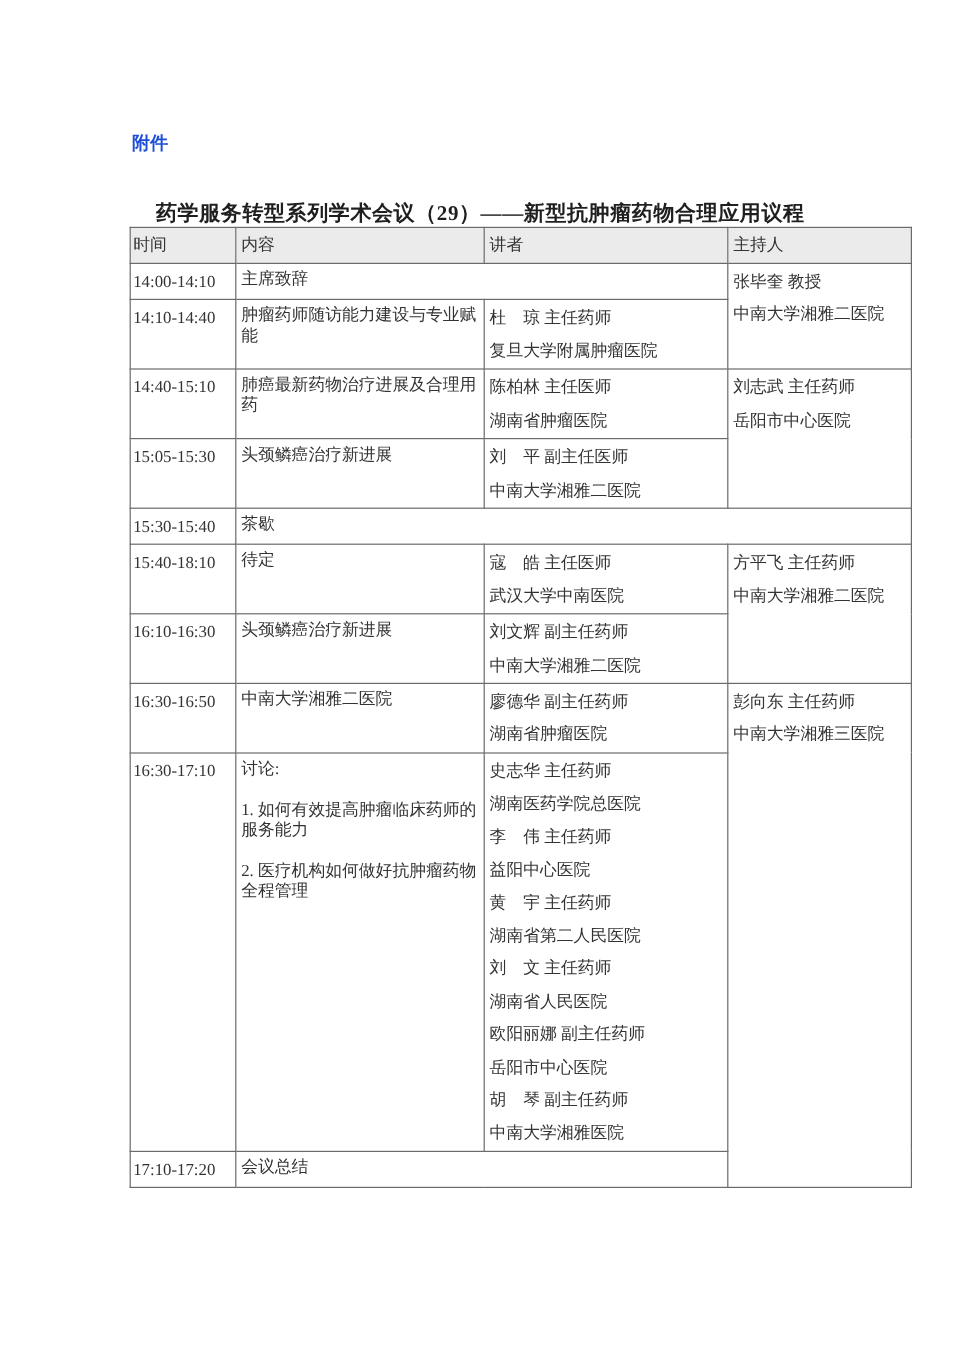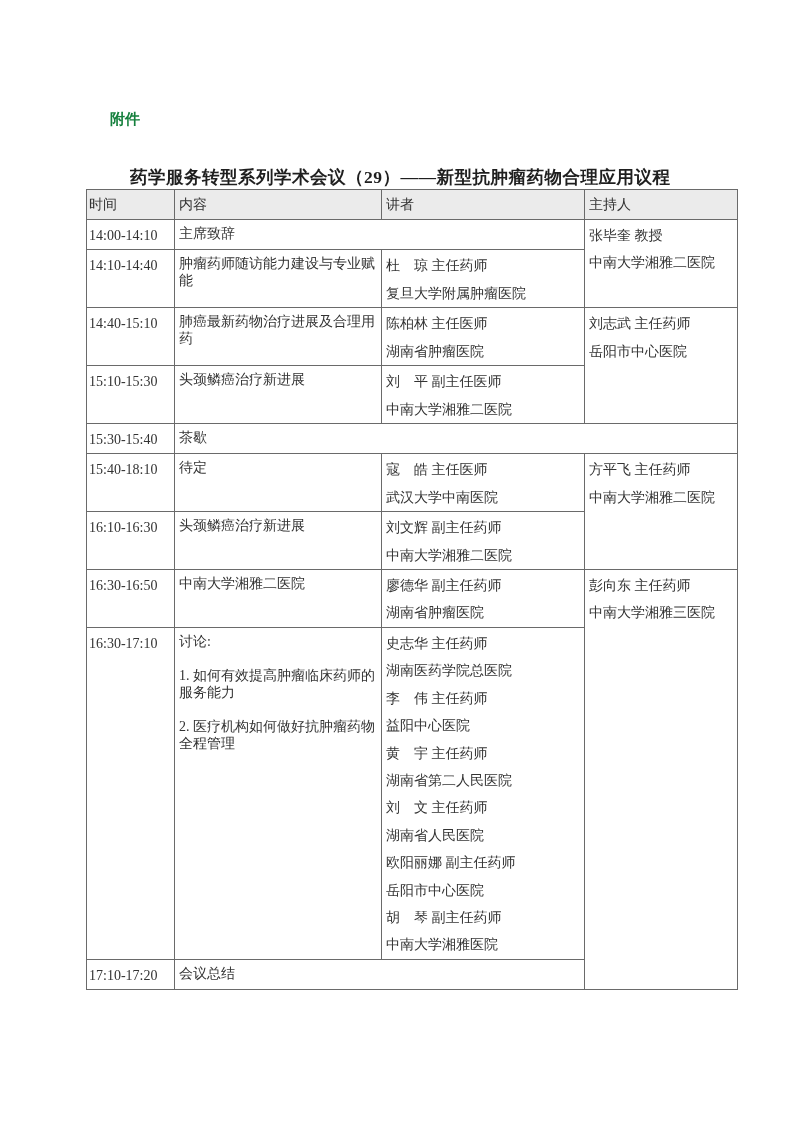--- a/index.html
+++ b/index.html
@@ -5,29 +5,29 @@
   html, body { margin: 0; padding: 0; }
   body {
     width: 800px; height: 1130px;
     background: #ffffff;
     font-family: "Liberation Serif", "DejaVu Serif", serif;
     color: #333333;
     position: relative;
   }
   .attachment {
     position: absolute; left: 110px; top: 110px;
-    font-size: 15px; font-weight: bold; color: #15803d;
+    font-size: 15px; font-weight: bold; color: #1d4ed8;
   }
   .doc-title {
     position: absolute; left: 114px; top: 149px; margin: 16px;
     font-size: 17.5px; font-weight: bold; color: #1f1f1f;
     letter-spacing: 0.5px; white-space: nowrap;
   }
   table.agenda {
-    position: absolute; left: 86px; top: 189px;
+    position: absolute; left: 108px; top: 189px;
     width: 651px; table-layout: fixed;
     border-collapse: collapse;
   }
   .w-time    { width: 88px; }
   .w-content { width: 207px; }
   .w-speaker { width: 203px; }
   .w-host    { width: 153px; }
   .agenda th, .agenda td {
     border: 1px solid #6a6a6a;
     vertical-align: top;
@@ -90,21 +90,21 @@
     </tr>
     <tr class="h57">
       <td class="c-time">14:40-15:10</td>
       <td class="c-content">肺癌最新药物治疗进展及合理用药</td>
       <td class="c-speaker">陈柏林 主任医师
 湖南省肿瘤医院</td>
       <td class="c-host" rowspan="2">刘志武 主任药师
 岳阳市中心医院</td>
     </tr>
     <tr class="h56">
-      <td class="c-time">15:10-15:30</td>
+      <td class="c-time">15:05-15:30</td>
       <td class="c-content">头颈鳞癌治疗新进展</td>
       <td class="c-speaker">刘　平 副主任医师
 中南大学湘雅二医院</td>
     </tr>
     <tr class="h28">
       <td class="c-time">15:30-15:40</td>
       <td class="c-content" colspan="3">茶歇</td>
     </tr>
     <tr class="h57">
       <td class="c-time">15:40-18:10</td>

